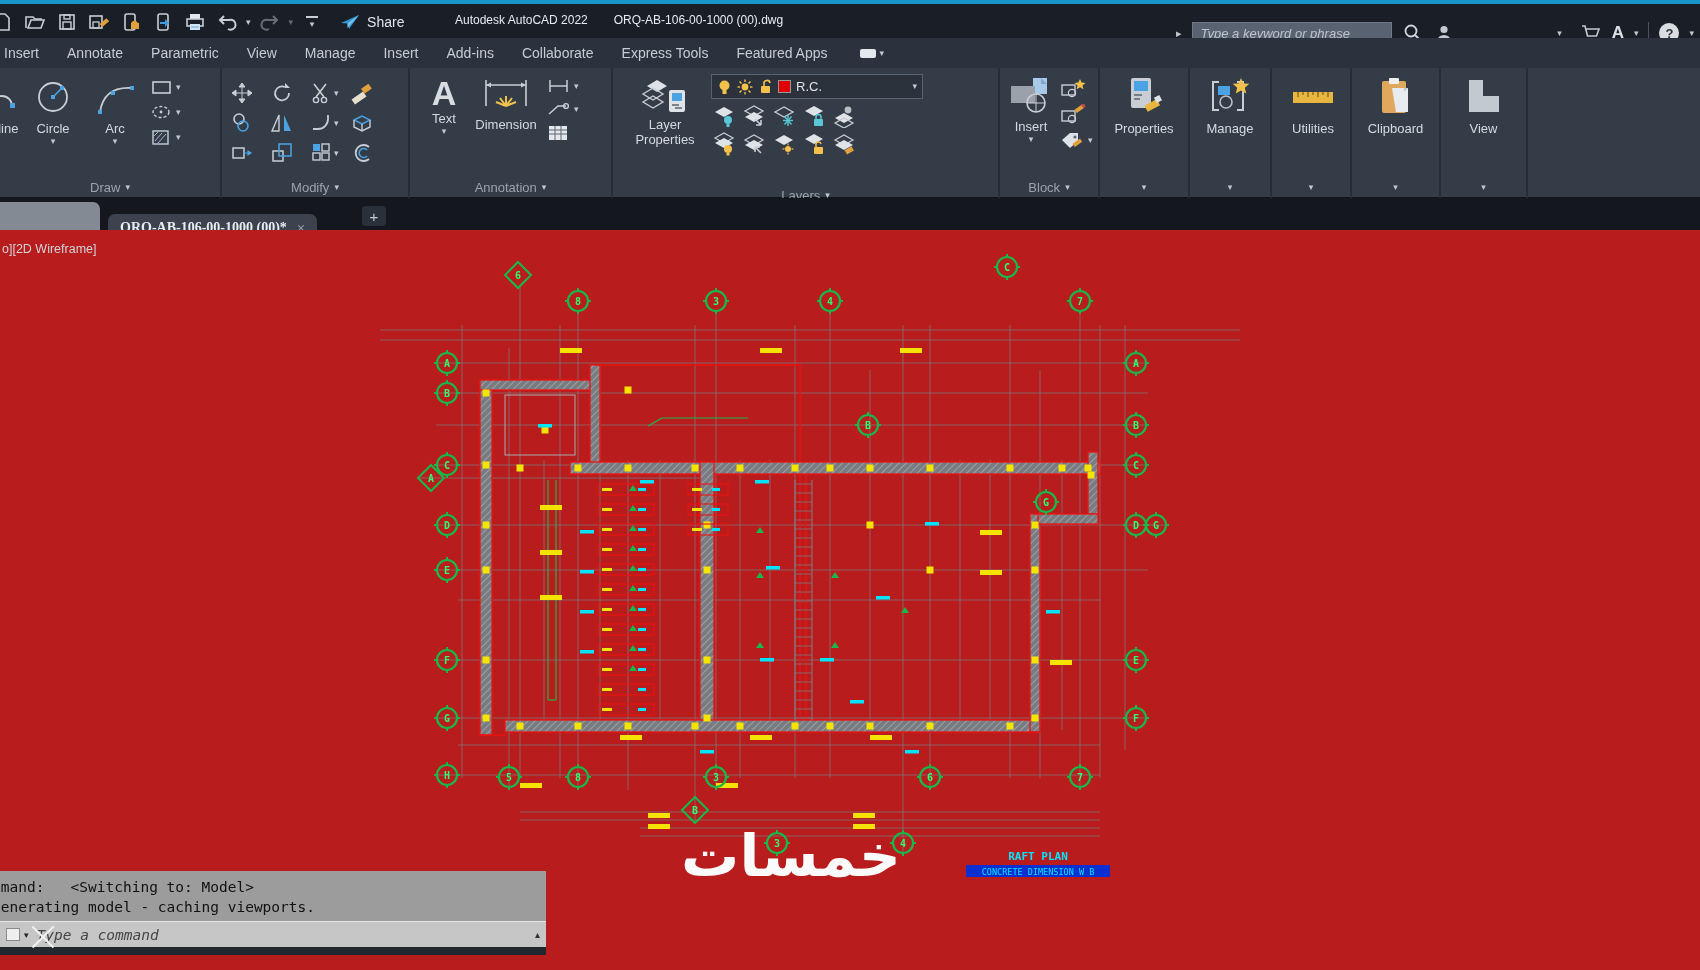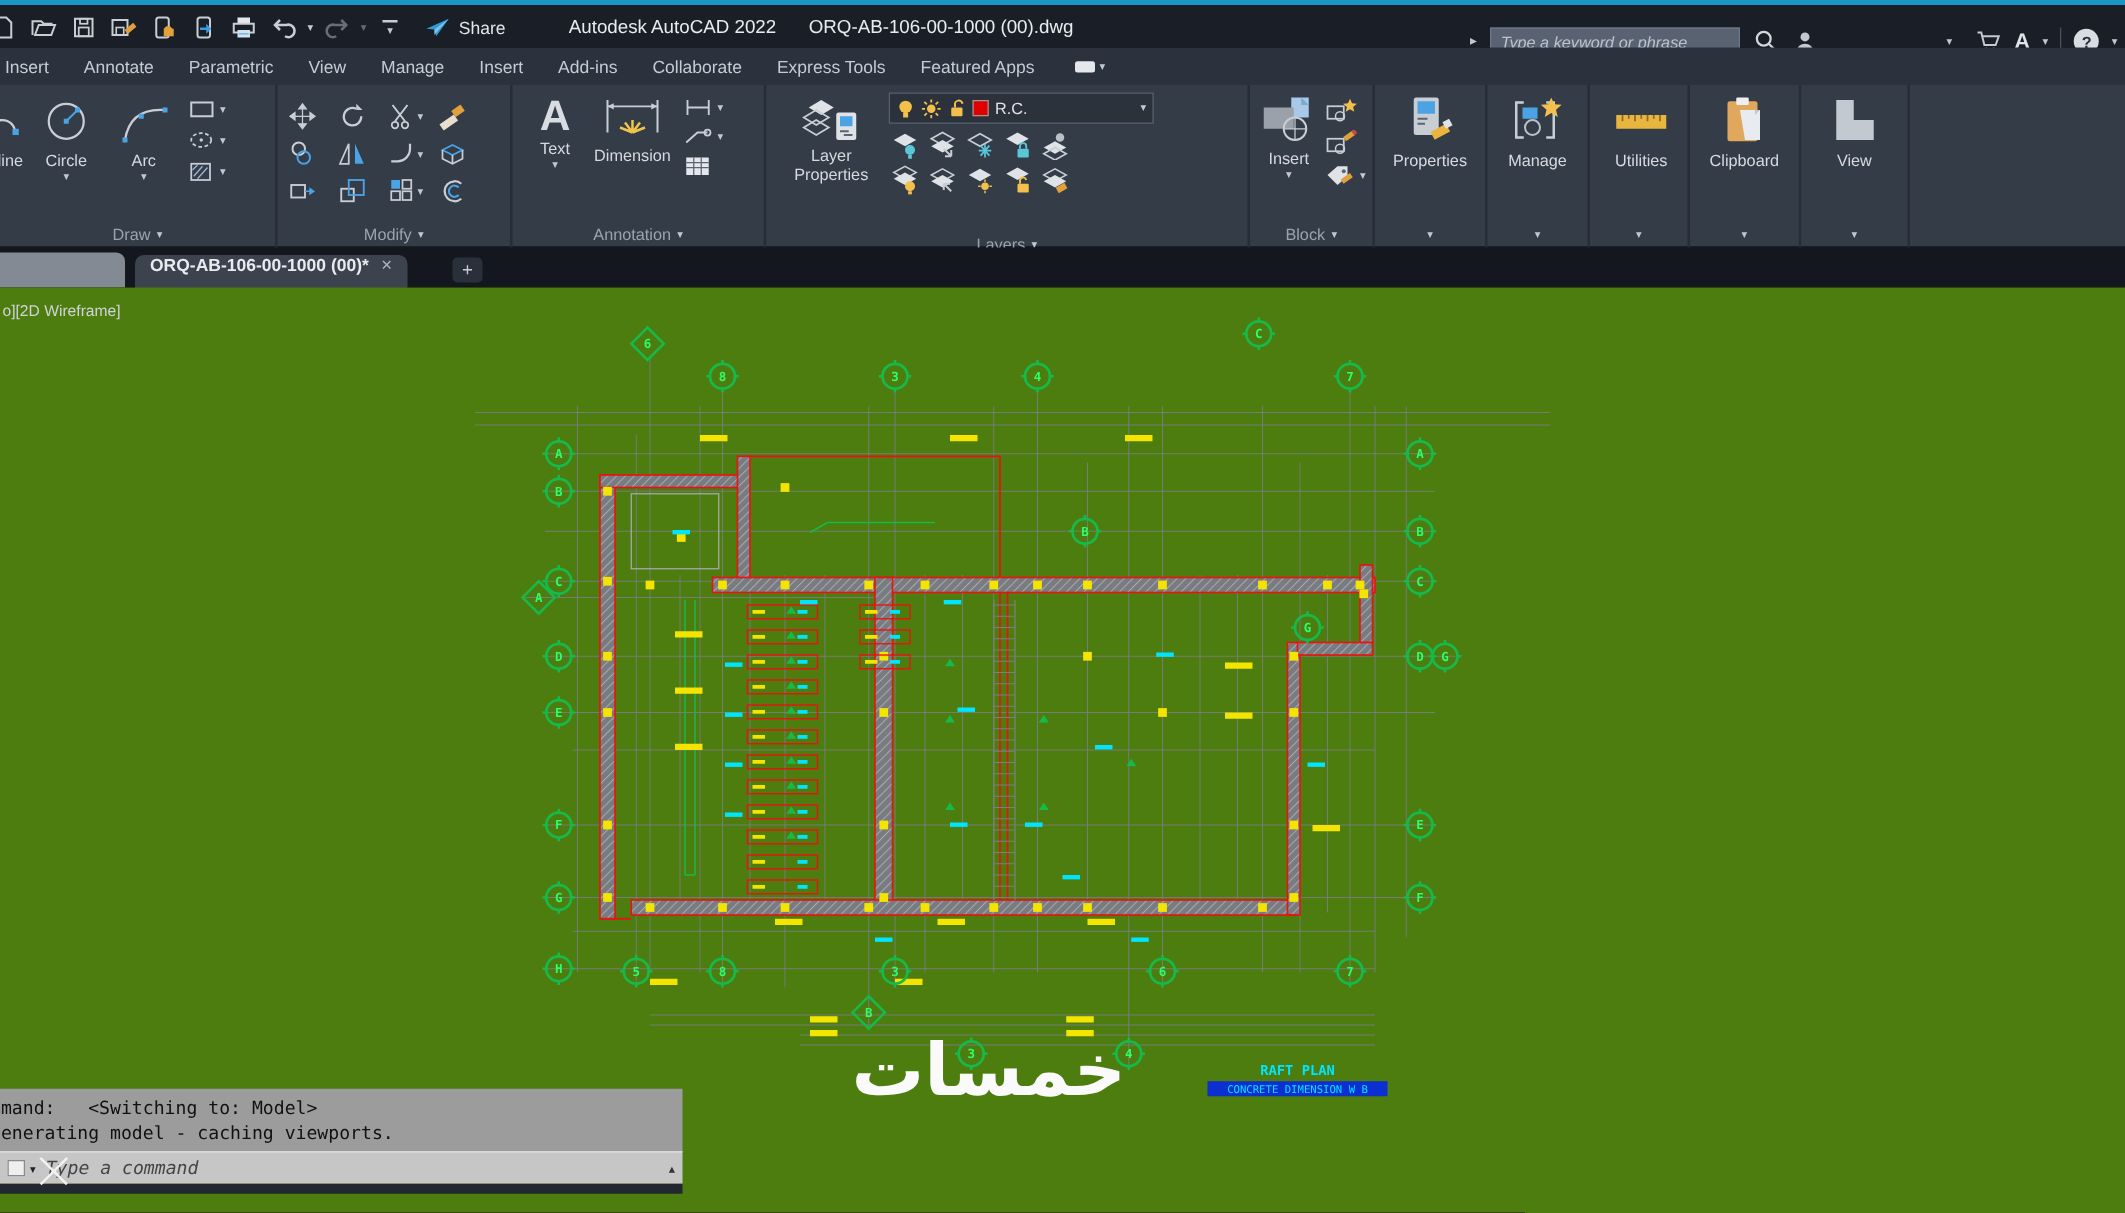--- a/index.html
+++ b/index.html
@@ -8,21 +8,21 @@
 
   
   #titlebar { position:absolute; left:0; top:0; width:1700px; height:38px;
               background:#1a1f27; border-top:4px solid #1896c8; color:#d6dae0; }
   #qat { position:absolute; left:-10px; top:5px; display:flex; align-items:center; gap:6px; }
   .qbtn { width:26px; height:26px; display:flex; align-items:center; justify-content:center; }
   .caret { font-size:9px; color:#c2c8d0; line-height:1; }
   .icon20 svg { display:block; }
   #share-group { display:flex; align-items:center; gap:6px; margin-left:8px; color:#e2e6ea; font-size:14px; }
   #title-center { position:absolute; left:455px; top:9px; display:flex; gap:26px;
-                  font-size:15px; color:#e8ebef; white-space:nowrap; }
+                  font-size:12px; color:#e8ebef; white-space:nowrap; }
   #title-right { position:absolute; right:6px; top:5px; display:flex; align-items:center; gap:10px; }
   #search-box { width:200px; height:23px; background:#596270; border:1px solid #6e7888;
                 color:#bcc3cd; font-style:italic; font-size:13px; padding:0 8px;
                 font-family:"Liberation Sans",sans-serif; }
   #search-box::placeholder { color:#bcc3cd; }
   .tb-text { font-size:14px; color:#e2e6ea;margin-top:32px; }
   .tb-divider { width:1px; height:22px; background:#4a525e; }
   .help-circle { width:20px; height:20px; border-radius:50%; background:#d9dde2; color:#2a313c;
                  font-weight:bold; font-size:13px; display:flex; align-items:center; justify-content:center; }
 
@@ -50,30 +50,30 @@
   .glyphA { font-size:34px; font-weight:bold; color:#d9dde2; line-height:1; font-family:"Liberation Sans",sans-serif; }
   #layer-combo { width:212px; height:25px; background:#2b323c; border:1px solid #596270;
                  display:flex; align-items:center; gap:5px; padding:0 5px; font-size:13px; color:#dfe3e8; }
   .swatch { width:13px; height:13px; background:#e00000; border:1px solid #999; }
   .layer-tools { display:grid; grid-template-columns:repeat(5,30px); grid-auto-rows:28px; margin-top:5px; }
 
   
   #filetabs { position:absolute; left:0; top:198px; width:1700px; height:32px; background:#14181e; }
   #ghost-tab { position:absolute; left:0; top:4px; width:100px; height:28px; background:#848a93;
                border-radius:0 7px 0 0; }
-  #active-tab { position:absolute; left:108px; top:6px; height:28px; background:#3c434e;
-                border-radius:7px 7px 0 0; display:flex; align-items:flex-start; gap:10px;
-                padding:0 12px; color:#e8ebef; font-size:14px; font-weight:bold; }
+  #active-tab { position:absolute; left:108px; top:16px; height:28px; background:#3c434e;
+                border-radius:7px 7px 0 0; display:flex; align-items:center; gap:10px;
+                padding:0 12px; color:#e8ebef; font-size:14px; font-weight:bold;font-family:Liberation Serif, serif; }
   #active-tab .close { color:#aeb5bd; font-weight:normal; font-size:15px; }
   #newtab-btn { position:absolute; left:362px; top:8px; width:24px; height:20px; background:#2a303a;
                 border-radius:4px; color:#c6ccd4; font-size:15px; display:flex; align-items:center;
                 justify-content:center; }
 
   
-  #canvas { position:absolute; left:0; top:230px; width:1700px; height:740px; background:#4d7c0f; }
+  #canvas { position:absolute; left:0; top:230px; width:1700px; height:740px; background:#b91c1c; }
   #vp-label { position:absolute; left:2px; top:12px; color:#cfd4da; font-size:12.5px; }
   #cad { position:absolute; left:0; top:0; }
   #watermark { position:absolute; left:676px; top:592px; width:230px; color:#fafafa;
                font-family:"DejaVu Sans", sans-serif; font-size:58px; font-weight:bold;
                direction:rtl; text-align:center; letter-spacing:1px; }
 
   
   #cmdwin { position:absolute; left:0; top:641px; width:546px; }
   #cmd-history { background:#9c9c9c; padding:6px 2px 4px 0; }
   .cmdline { font-family:"DejaVu Sans Mono", monospace; font-size:14.5px; color:#111;

